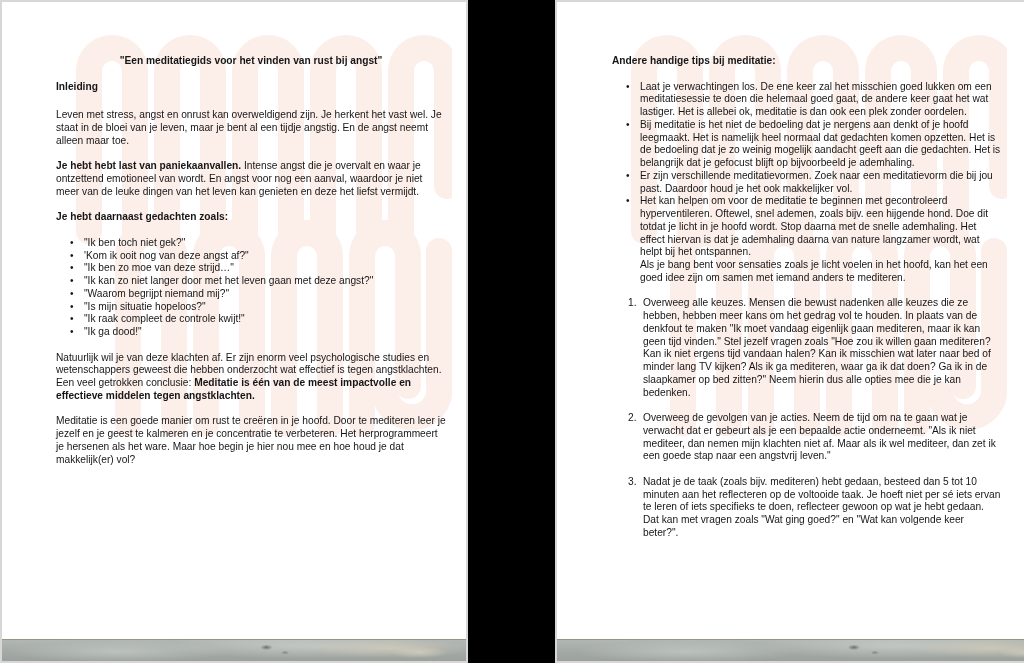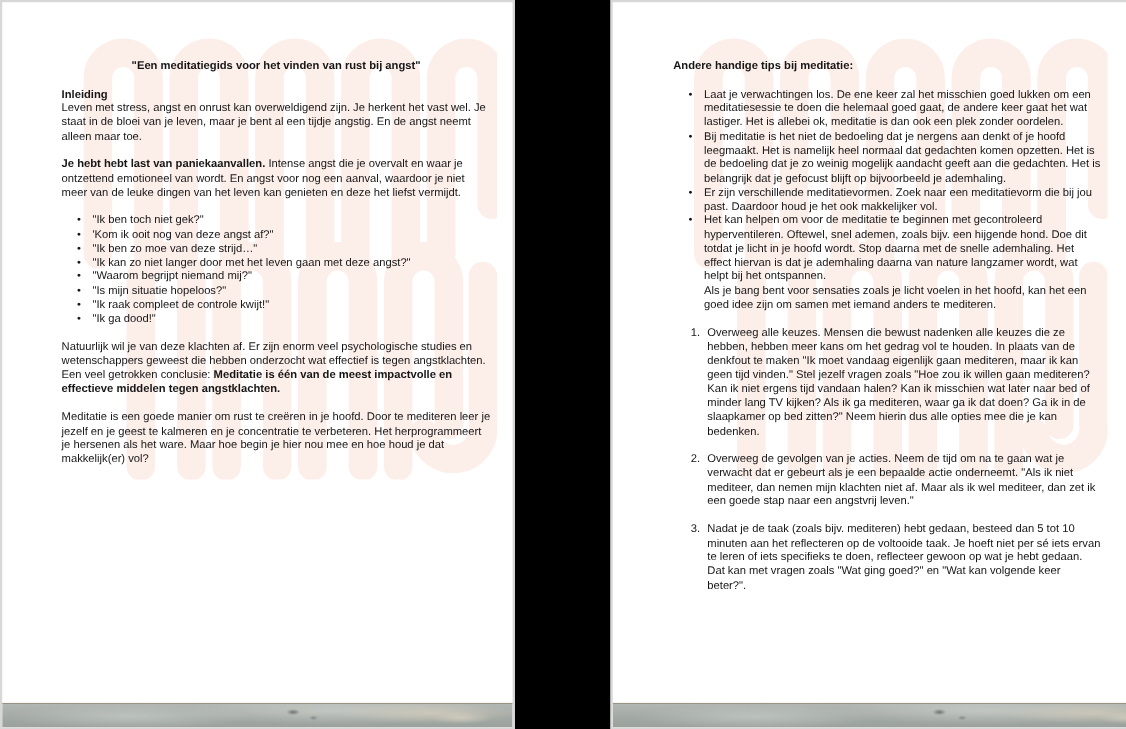--- a/index.html
+++ b/index.html
@@ -18,21 +18,21 @@
     position:absolute;left:60px;top:4px;z-index:1;pointer-events:none;
   }
   .content{
     position:absolute;top:53px;z-index:2;width:390px;
     font-size:10.2px;line-height:12.75px;color:#161616;
     letter-spacing:0;
   }
   .content-left{left:54px;}
   .content-right{left:55px;}
   .blk{margin:0 0 12.75px 0;white-space:pre-wrap;}
-  .blk.tight{margin-bottom:0;}
+  .blk.tight{margin-bottom:16px;}
   .title{font-weight:bold;text-align:center;}
   .heading{font-weight:bold;}
   .b{font-weight:bold;}
   .bitem{position:relative;padding-left:28px;white-space:pre-wrap;}
   .bitem .marker{position:absolute;left:14px;top:0;}
   .nitem{position:relative;padding-left:31px;margin-bottom:12.75px;white-space:pre-wrap;}
   .nitem:last-child{margin-bottom:0;}
   .nitem .marker{position:absolute;left:16px;top:0;}
   .photo-strip{
     position:absolute;left:0;right:0;bottom:0;height:21px;z-index:3;
@@ -63,20 +63,21 @@
       <path d="M222 418 V250 a23 23 0 0 1 46 0 V418"></path>
       <path d="M300 418 V250 a23 23 0 0 1 46 0 V380"></path>
       <path d="M377 245 v135 a27 27 0 0 1 -54 8"></path>
     </g>
   </svg>
   <div class="content content-left">
       <div class="blk title"><span class="b">"Een meditatiegids voor het vinden van rust bij angst"</span></div>
       <div class="blk heading tight"><span class="b">Inleiding</span></div>
       <div class="blk"><span>Leven met stress, angst en onrust kan overweldigend zijn. Je herkent het vast wel. Je staat in de bloei van je leven, maar je bent al een tijdje angstig. En de angst neemt alleen maar toe.</span></div>
       <div class="blk"><span class="b">Je hebt hebt last van paniekaanvallen.</span><span> Intense angst die je overvalt en waar je ontzettend emotioneel van wordt. En angst voor nog een aanval, waardoor je niet meer van de leuke dingen van het leven kan genieten en deze het liefst vermijdt.</span></div>
+      <div class="blk heading"><span class="b">Je hebt daarnaast gedachten zoals:</span></div>
       <div class="blk"><div class="bitem"><span class="marker">•</span><span>"Ik ben toch niet gek?"</span></div><div class="bitem"><span class="marker">•</span><span>'Kom ik ooit nog van deze angst af?"</span></div><div class="bitem"><span class="marker">•</span><span>"Ik ben zo moe van deze strijd…"</span></div><div class="bitem"><span class="marker">•</span><span>"Ik kan zo niet langer door met het leven gaan met deze angst?"</span></div><div class="bitem"><span class="marker">•</span><span>"Waarom begrijpt niemand mij?"</span></div><div class="bitem"><span class="marker">•</span><span>"Is mijn situatie hopeloos?"</span></div><div class="bitem"><span class="marker">•</span><span>"Ik raak compleet de controle kwijt!"</span></div><div class="bitem"><span class="marker">•</span><span>"Ik ga dood!"</span></div></div>
       <div class="blk"><span>Natuurlijk wil je van deze klachten af. Er zijn enorm veel psychologische studies en wetenschappers geweest die hebben onderzocht wat effectief is tegen angstklachten. Een veel getrokken conclusie: </span><span class="b">Meditatie is één van de meest impactvolle en effectieve middelen tegen angstklachten.</span></div>
       <div class="blk"><span>Meditatie is een goede manier om rust te creëren in je hoofd. Door te mediteren leer je jezelf en je geest te kalmeren en je concentratie te verbeteren. Het herprogrammeert je hersenen als het ware. Maar hoe begin je hier nou mee en hoe houd je dat makkelijk(er) vol?</span></div>
     </div>
   <div class="photo-strip"></div>
 </div>
 
 <div class="page page-right">
   <svg class="watermark" width="390" height="430" viewBox="0 0 390 430" aria-hidden="true">
     <g fill="none" stroke="#fceee9" stroke-width="26" stroke-linecap="round">

